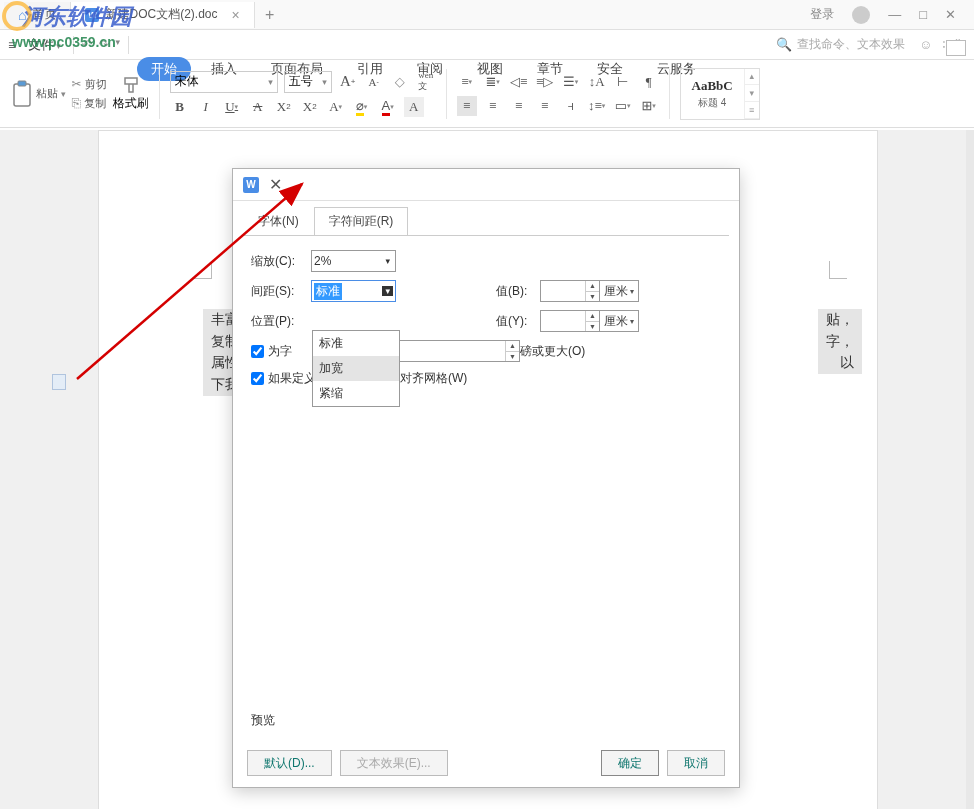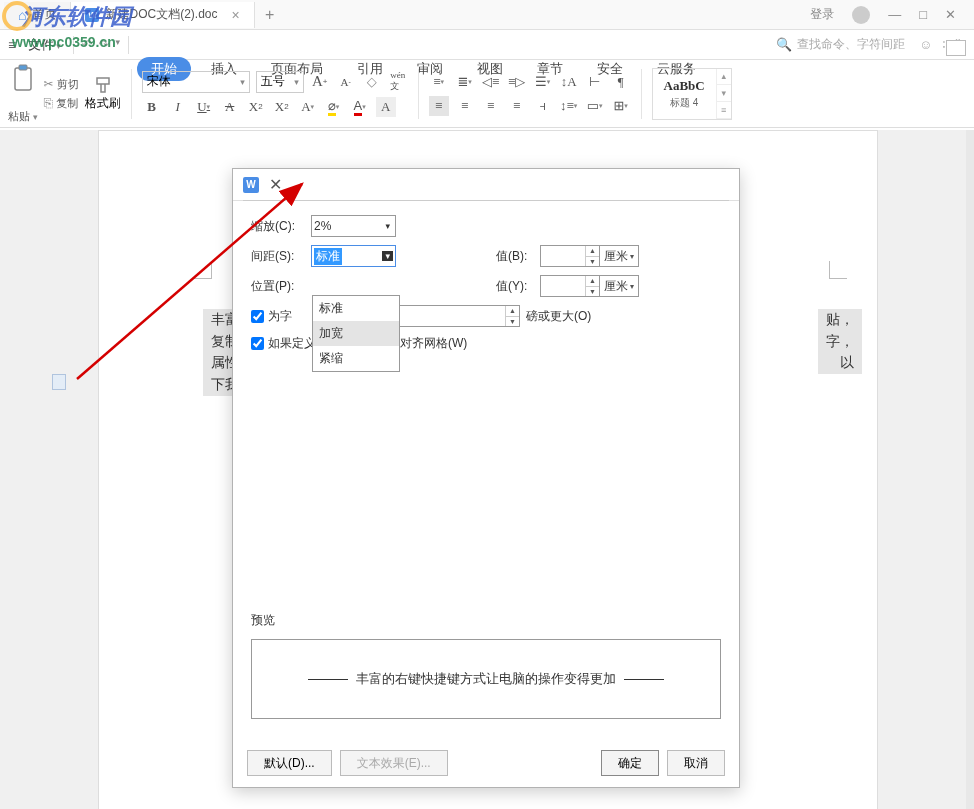--- a/index.html
+++ b/index.html
@@ -31,21 +31,21 @@
 .search-box { display: flex; align-items: center; color: #aaa; font-size: 12px; gap: 4px; }
 .search-box .mag { font-size: 13px; }
 .right-icons { display: flex; gap: 10px; color: #aaa; font-size: 13px; padding: 0 6px; }
 
 
 .ribbon { height: 68px; display: flex; align-items: center; padding: 0 8px; border-bottom: 1px solid #ddd; gap: 6px; }
 .rb-group { display: flex; flex-direction: column; gap: 4px; justify-content: center; }
 .rb-row { display: flex; align-items: center; gap: 6px; }
 .clipboard-icon { width: 28px; height: 30px; display: flex; align-items: center; justify-content: center; }
 .clipboard-svg { width: 24px; height: 28px; }
-.paste-col { display: flex; flex-direction: column; align-items: center; gap: 16px; }
+.paste-col { display: flex; flex-direction: row; align-items: center; gap: 0px; }
 .paste-col .lbl { font-size: 11px; color: #555; }
 .small-btn { font-size: 11px; color: #555; display: flex; align-items: center; gap: 3px; }
 .small-btn .ic { font-size: 12px; color: #888; }
 .brush-col { display: flex; flex-direction: column; align-items: center; }
 .brush-icon { width: 20px; height: 20px; }
 .font-select { width: 108px; height: 22px; border: 1px solid #ccc; font-size: 12px; padding: 0 4px; display: flex; align-items: center; justify-content: space-between; }
 .size-select { width: 48px; height: 22px; border: 1px solid #ccc; font-size: 12px; padding: 0 4px; display: flex; align-items: center; justify-content: space-between; }
 .caret { font-size: 9px; color: #888; }
 .fmt-btn { width: 20px; height: 20px; display: flex; align-items: center; justify-content: center; font-size: 13px; color: #555; font-family: "Times New Roman", serif; }
 .fmt-btn.bold { font-weight: bold; }
@@ -104,21 +104,21 @@
 .chk { display: flex; align-items: center; gap: 4px; font-size: 12px; color: #333; }
 .chk input { width: 13px; height: 13px; }
 .dropdown-list { position: absolute; left: 79px; top: 94px; width: 88px; background: #fff; border: 1px solid #999; z-index: 20; }
 .dropdown-list div { padding: 4px 6px; font-size: 12px; color: #333; }
 .dropdown-list div.hover { background: #e4e4e4; }
 .sec-label { font-size: 12px; color: #333; margin-top: auto; }
 .preview-box { margin: 10px 0; border: 1px solid #999; height: 80px; display: flex; align-items: center; justify-content: center; }
 .preview-box .pline { width: 40px; height: 1px; background: #333; margin: 0 8px; }
 .preview-box .ptext { font-size: 13px; color: #333; }
 .dlg-footer { height: 48px; display: flex; align-items: center; padding: 0 14px; gap: 8px; }
-.dbtn { height: 26px; padding: 0 16px; border: 1px solid #bbb; background: #f4f4f4; font-size: 12px; color: #000000; display: flex; align-items: center; cursor: pointer; }
+.dbtn { height: 26px; padding: 0 16px; border: 1px solid #bbb; background: #f4f4f4; font-size: 12px; color: #0f766e; display: flex; align-items: center; cursor: pointer; }
 .dbtn.disabled { color: #aaa; }
 .dbtn.primary { border: 1px solid #888; }
 .spacer { flex: 1; }
 .spin.w148 { width: 148px; }
 
 
 .watermark { position: absolute; z-index: 100; pointer-events: none; }
 .wm-logo { top: 2px; left: 2px; font-size: 22px; font-weight: bold; color: #3a5fcd; font-style: italic; opacity: 0.85; }
 .wm-url { top: 34px; left: 12px; font-size: 14px; color: #2e8b57; font-weight: bold; opacity: 0.9; }
 .wm-logo .circ { display:inline-block; width:30px; height:30px; border:4px solid #ffa500; border-radius:50%; vertical-align:middle; position:relative; top:-2px; margin-right:-10px; opacity:0.7; }
@@ -164,21 +164,21 @@
     <div class="mtab">页面布局</div>
     <div class="mtab">引用</div>
     <div class="mtab">审阅</div>
     <div class="mtab">视图</div>
     <div class="mtab">章节</div>
     <div class="mtab">安全</div>
     <div class="mtab">云服务</div>
   </div>
   <div class="search-box">
     <span class="mag">🔍</span>
-    <span>查找命令、字符间距</span>
+    <span>查找命令、文本效果</span>
   </div>
   <div class="right-icons">
     <span>☺</span>
     <span>∶</span>
     <span>ˇ</span>
   </div>
 </div>
 
 <div class="ribbon">
   <div class="paste-col">
@@ -300,20 +300,24 @@
       </marker>
     </defs>
   <line x1="5" y1="205" x2="230" y2="10" stroke="#d40000" stroke-width="2.5" marker-end="url(#ah)"></line>
 </svg>
 
 <div class="dialog">
   <div class="dlg-title">
     <div class="dicon">W</div>
     <div class="dclose">✕</div>
   </div>
+  <div class="dlg-tabs">
+    <div class="dlg-tab">字体(N)</div>
+    <div class="dlg-tab active">字符间距(R)</div>
+  </div>
   <div class="dlg-tab-line"></div>
   <div class="dlg-body" style="position:relative">
     <div class="row">
       <label>缩放(C):</label>
       <div class="sel w85">
           <span>2%</span>
           <span class="scaret">▾</span>
         </div>
     </div>
     <div class="row">
@@ -363,35 +367,30 @@
           <span>为字</span>
         </div>
       <div style="width:80px"></div>
       <div class="spin w148">
           <input type="text" value="11" style="">
           <div class="sp-btns">
             <div>▲</div>
             <div>▼</div>
           </div>
         </div>
-      <span style="margin-left:6px">磅或更大(O)</span>
+      <span style="margin-left:0">磅或更大(O)</span>
     </div>
     <div class="row">
       <div class="chk">
           <input type="checkbox" checked="" style="">
           <span>如果定义了文档网格，则对齐网格(W)</span>
         </div>
     </div>
 
     <div class="sec-label">预览</div>
-    <div class="preview-box">
-      <div class="pline"></div>
-      <div class="ptext">丰富的右键快捷键方式让电脑的操作变得更加</div>
-      <div class="pline"></div>
-    </div>
   </div>
   <div class="dlg-footer">
     <div class="dbtn">默认(D)...</div>
     <div class="dbtn disabled">文本效果(E)...</div>
     <div class="spacer"></div>
     <div class="dbtn primary">确定</div>
     <div class="dbtn">取消</div>
   </div>
 </div>
 

